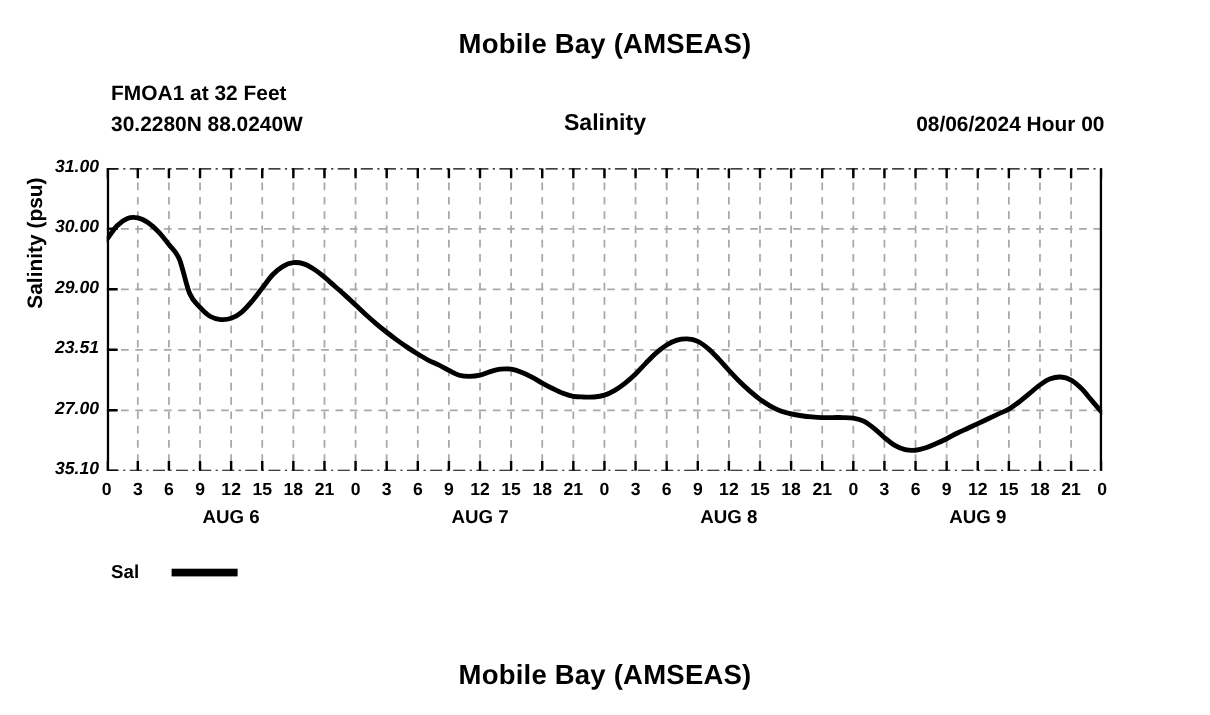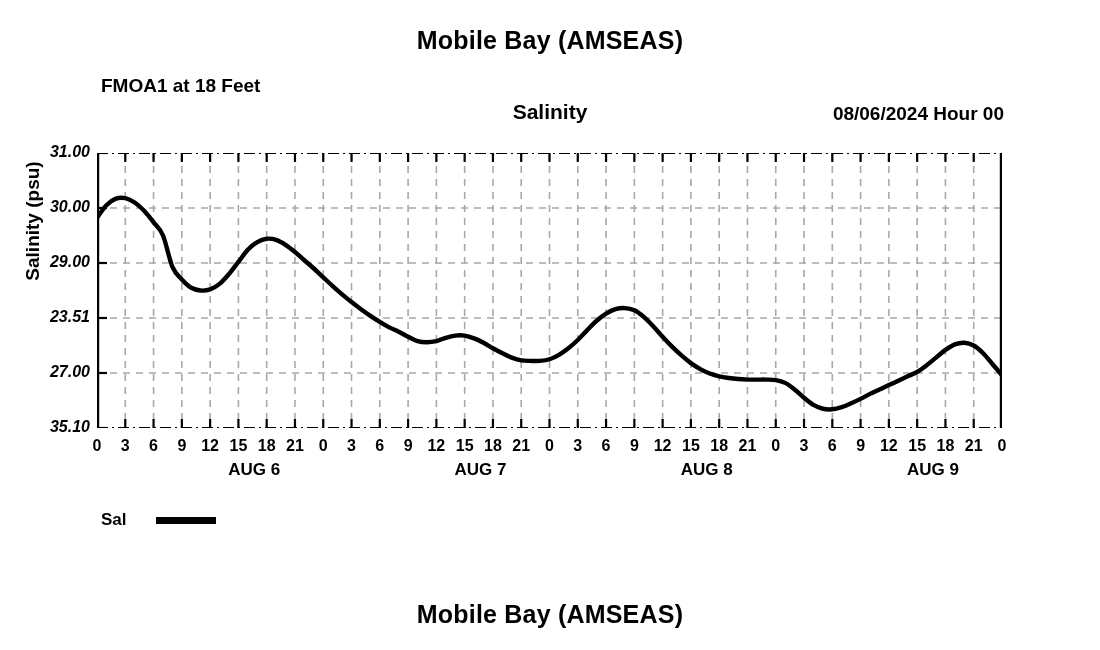--- a/index.html
+++ b/index.html
@@ -42,40 +42,41 @@
 
   .ytick-lab{
     position:absolute;width:70px;text-align:right;
     font-size:16px;font-weight:bold;left:20px;font-style:italic;
   }
   .xtick-lab{
     position:absolute;width:34px;text-align:center;
     font-size:16px;font-weight:bold;top:437px;
   }
   .dayname{
-    position:absolute;width:140px;text-align:right;
+    position:absolute;width:140px;text-align:center;
     font-size:17px;font-weight:bold;top:460px;
   }
 
   .legend{position:absolute;left:101px;top:508px;height:22px;}
   .legend-label{
     position:absolute;left:0;top:2px;font-size:17px;font-weight:bold;
   }
   .legend-swatch{
     position:absolute;left:55px;top:9px;width:60px;height:7px;background:#000000;
   }
 </style>
 </head>
 <body>
 
 <div class="page">
 
   <div class="title-top">Mobile Bay (AMSEAS)</div>
 
-  <div class="hdr-left-1">FMOA1 at 18 Feet</div>
+  <div class="hdr-left-1">FMOA1 at 32 Feet</div>
+  <div class="hdr-left-2">30.2280N  88.0240W</div>
   <div class="hdr-center">Salinity</div>
   <div class="hdr-right">08/06/2024 Hour 00</div>
 
   <div class="ylabel">Salinity (psu)</div>
 
   <div id="ytick-layer">
       <div class="ytick-lab" style="top: 143px;">31.00</div>
       <div class="ytick-lab" style="top: 198px;">30.00</div>
       <div class="ytick-lab" style="top: 253px;">29.00</div>
       <div class="ytick-lab" style="top: 308px;">23.51</div>

